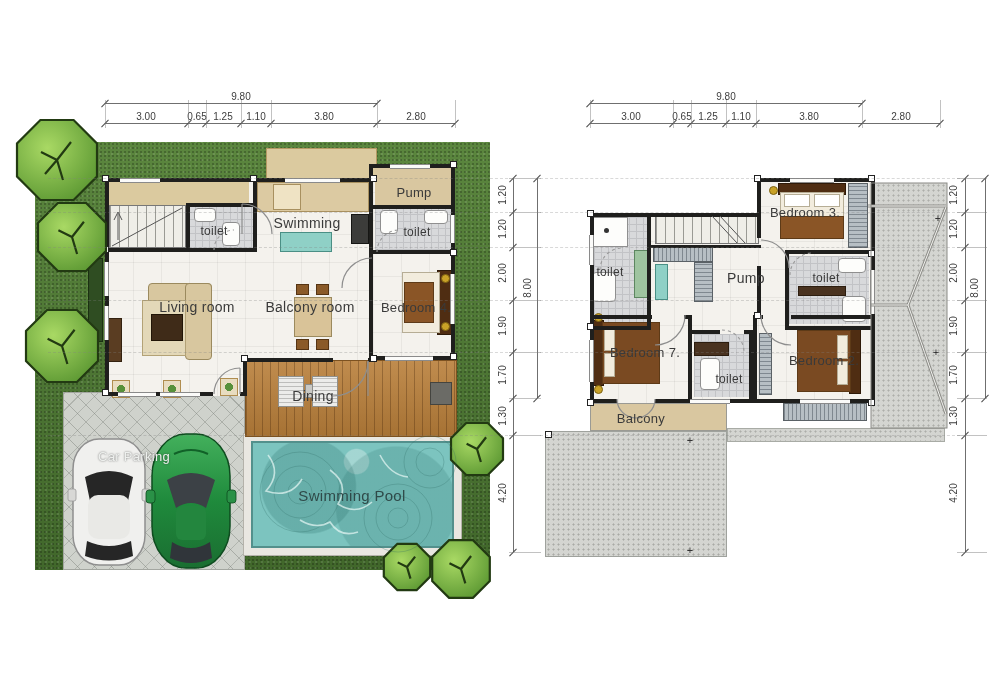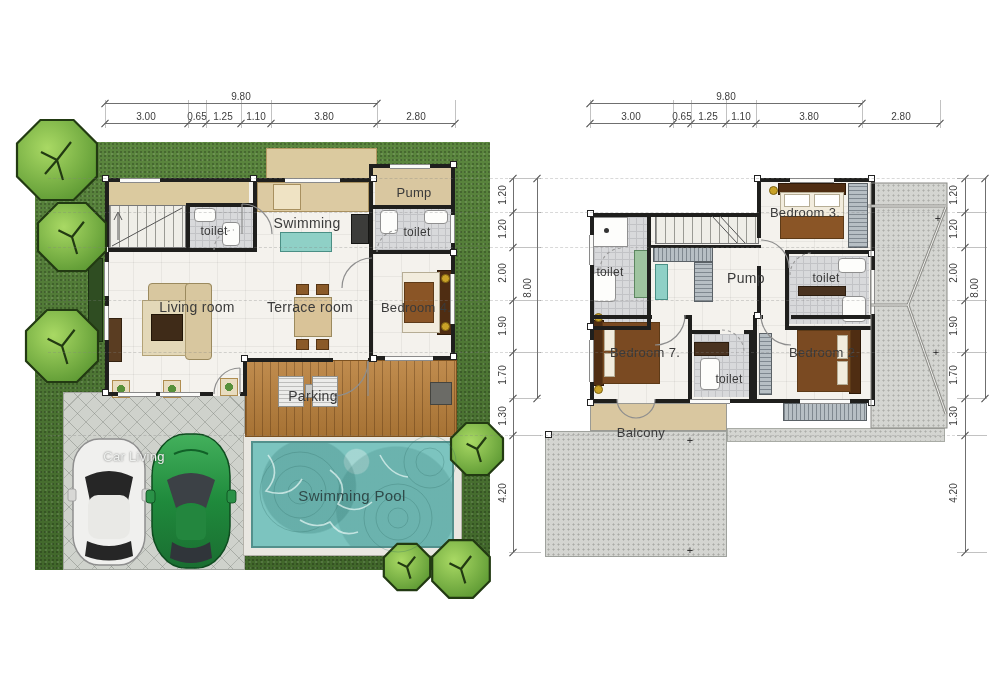--- a/index.html
+++ b/index.html
@@ -380,33 +380,33 @@
       </g>
       <rect x="871" y="183" width="76" height="245" fill="none" stroke="#8a8a85" stroke-width="1"></rect>
     </g>
   </svg>
 
   <span class="lbl" style="left:414px;top:192px;">Pump</span>
   <span class="lbl" style="left:214px;top:231px;font-size:12px;">toilet</span>
   <span class="lbl" style="left:307px;top:223px;font-size:14px;">Swimming</span>
   <span class="lbl" style="left:417px;top:232px;font-size:12px;">toilet</span>
   <span class="lbl" style="left:197px;top:307px;font-size:14px;">Living room</span>
-  <span class="lbl" style="left:310px;top:307px;font-size:14px;">Terrace room</span>
+  <span class="lbl" style="left:310px;top:307px;font-size:14px;">Balcony room</span>
   <span class="lbl" style="left:416px;top:307px;">Bedroom 4.</span>
-  <span class="lbl" style="left:313px;top:396px;font-size:14px;">Parking</span>
+  <span class="lbl" style="left:313px;top:396px;font-size:14px;">Dining</span>
   <span class="lbl" style="left:352px;top:495px;font-size:15px;color:#2f4a49;">Swimming Pool</span>
-  <span class="lbl" style="left:134px;top:456px;color:#eef0ee;text-shadow:0 0 2px rgba(40,40,40,.7);">Car Living</span>
+  <span class="lbl" style="left:134px;top:456px;color:#eef0ee;text-shadow:0 0 2px rgba(40,40,40,.7);">Car Parking</span>
   <span class="lbl" style="left:805px;top:212px;">Bedroom 3.</span>
   <span class="lbl" style="left:610px;top:272px;font-size:12px;">toilet</span>
   <span class="lbl" style="left:746px;top:278px;font-size:14px;">Pump</span>
   <span class="lbl" style="left:826px;top:278px;font-size:12px;">toilet</span>
   <span class="lbl" style="left:645px;top:352px;">Bedroom 7.</span>
   <span class="lbl" style="left:729px;top:379px;font-size:12px;">toilet</span>
-  <span class="lbl" style="left:806px;top:352px;padding-left:36px;">Bedroom 2.</span>
-  <span class="lbl" style="left:641px;top:432px;text-align:center;">Balcony</span>
+  <span class="lbl" style="left:806px;top:360px;padding-left:36px;">Bedroom 2.</span>
+  <span class="lbl" style="left:641px;top:418px;text-align:center;">Balcony</span>
 
   <div>
 
     <i class="ln" style="left:105px;top:103px;width:272px;height:1px;"></i>
     <i class="tk" style="left:100px;top:103px;"></i>
       <i class="tk" style="left:372px;top:103px;"></i>
     <span class="dim" style="left:241px;top:96px;">9.80</span>
 
     <i class="ln" style="left:105px;top:123px;width:350px;height:1px;"></i>
     <i class="tk" style="left:100px;top:123px;"></i>

